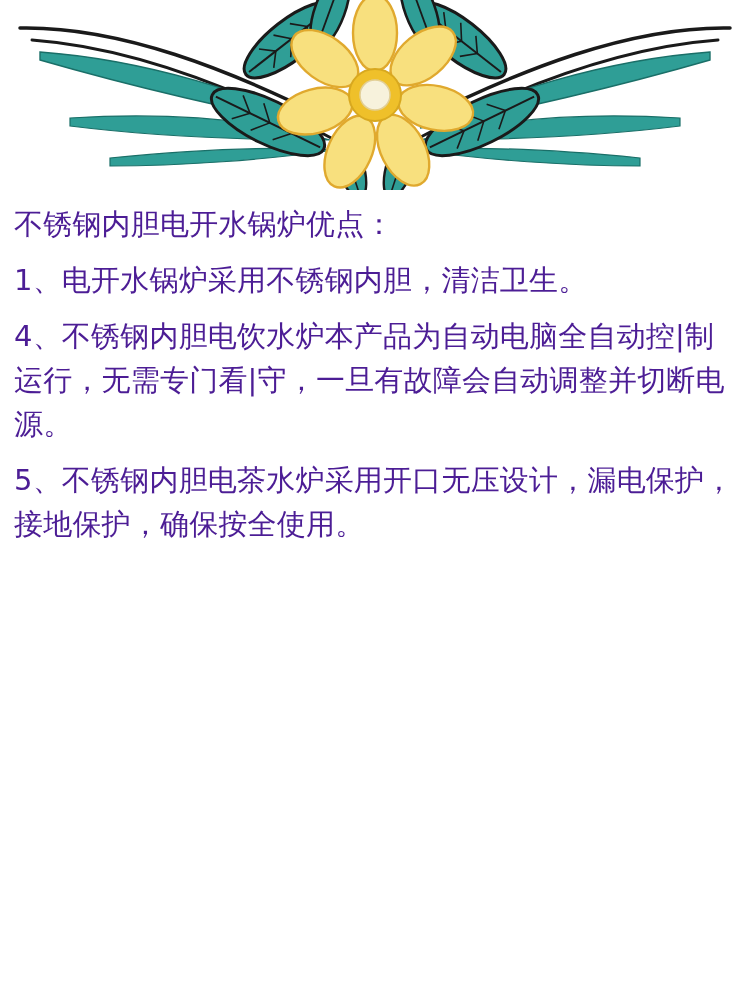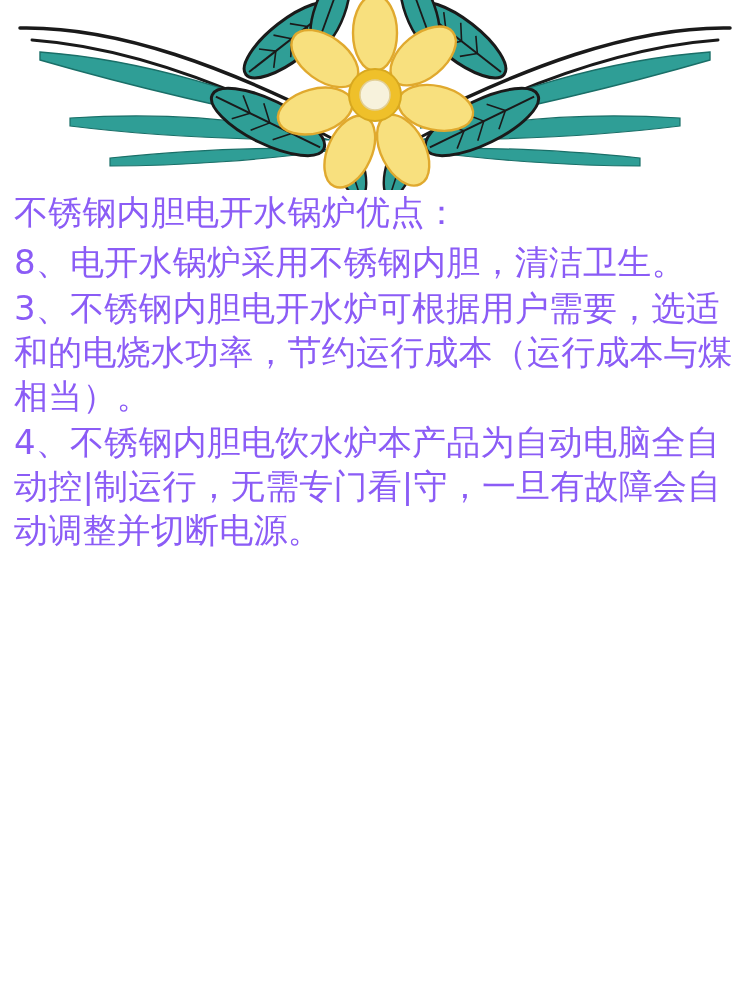--- a/index.html
+++ b/index.html
@@ -28,25 +28,25 @@
   }
   .ornament svg {
     display: block;
   }
   .content {
     position: relative;
     padding: 0 14px 0 14px;
     box-sizing: border-box;
   }
   .para {
-    font-size: 34px;
+    font-size: 29px;
     line-height: 44px;
-    color: #8b5cf6;
+    color: #4c1d95;
     letter-spacing: 0.2px;
-    margin: 0 0 2px 0;
+    margin: 12px 0 2px 0;
     text-align: left;
     font-weight: 400;
     font-family: "DejaVu Sans", "Liberation Sans", sans-serif;
   }
   .para.title {
     margin-bottom: 6px;
   }
 </style>
 </head>
 <body>
@@ -123,18 +123,18 @@
           <ellipse cx="0" cy="-62" rx="22" ry="38" transform="rotate(306)"></ellipse>
         </g>
         <circle cx="0" cy="0" r="26" fill="#efc02a" stroke="#d8a81f" stroke-width="2"></circle>
         <circle cx="0" cy="0" r="15" fill="#f7f2dc" stroke="#e2cf96" stroke-width="1.5"></circle>
       </g>
     </svg>
   </div>
 
   <div class="content">
     <p class="para title">不锈钢内胆电开水锅炉优点：</p>
-    <p class="para">8、电开水锅炉采用不锈钢内胆，清洁卫生。</p>
-    <p class="para">3、不锈钢内胆电开水炉可根据用户需要，选适和的电烧水功率，节约运行成本（运行成本与煤相当）。</p>
+    <p class="para">1、电开水锅炉采用不锈钢内胆，清洁卫生。</p>
     <p class="para">4、不锈钢内胆电饮水炉本产品为自动电脑全自动控|制运行，无需专门看|守，一旦有故障会自动调整并切断电源。</p>
+    <p class="para">5、不锈钢内胆电茶水炉采用开口无压设计，漏电保护，接地保护，确保按全使用。</p>
   </div>
 
 </div>
 
 </body></html>

